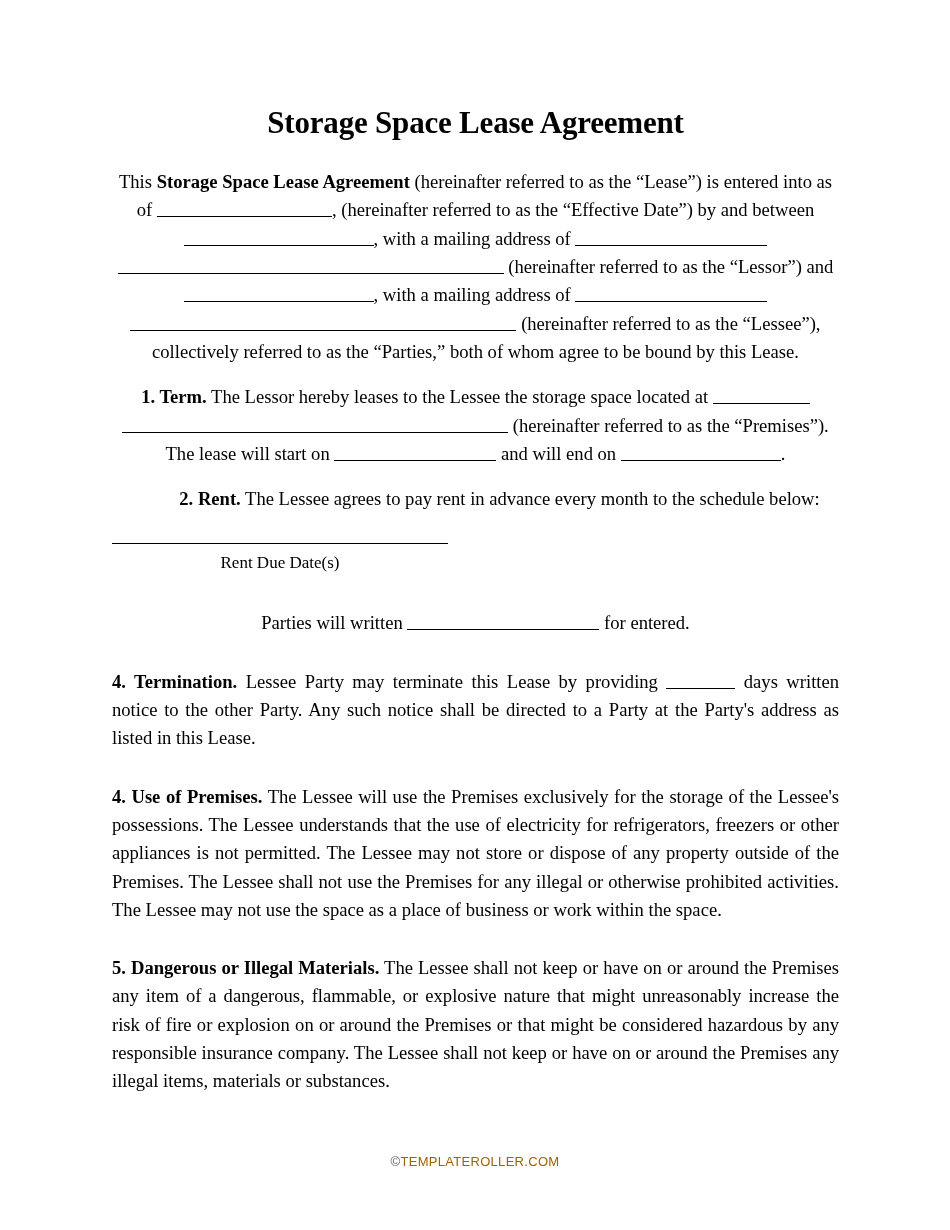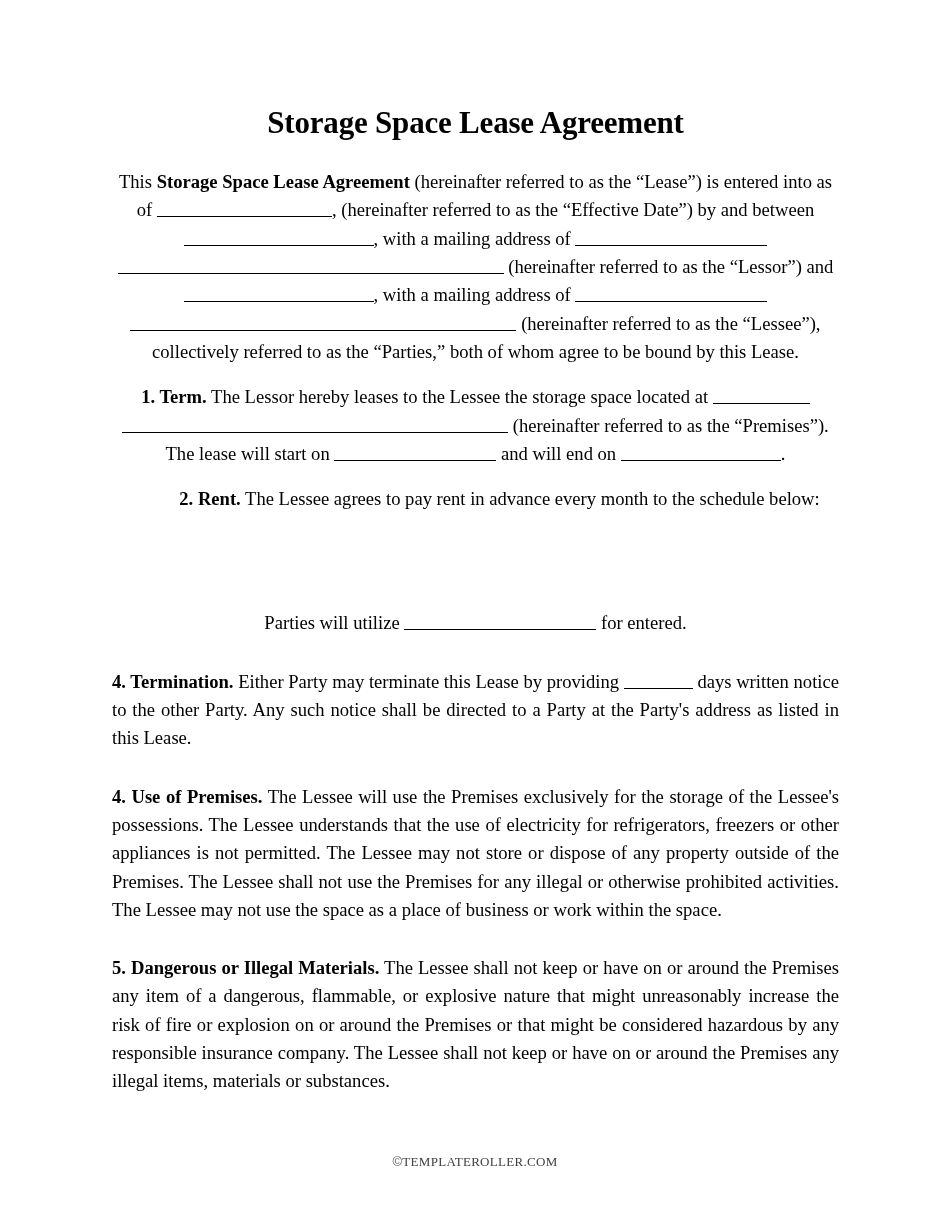--- a/index.html
+++ b/index.html
@@ -120,35 +120,39 @@
 
     <h1 class="doc-title">Storage Space Lease Agreement</h1>
 
     <p class="para"><span>This </span><span class="b">Storage Space Lease Agreement</span><span> (hereinafter referred to as the “Lease”) is entered into as of </span><span class="blank bl-date"></span><span>, (hereinafter referred to as the “Effective Date”) by and between </span><span class="blank bl-party"></span><span>, with a mailing address of </span><span class="blank bl-address"></span><span class="blank bl-addr-full"></span><span> (hereinafter referred to as the “Lessor”) and </span><span class="blank bl-party"></span><span>, with a mailing address of </span><span class="blank bl-address"></span><span class="blank bl-addr-full"></span><span> (hereinafter referred to as the “Lessee”), collectively referred to as the “Parties,” both of whom agree to be bound by this Lease.</span></p>
 
     <p class="para"><span class="b">1. Term.</span><span> The Lessor hereby leases to the Lessee the storage space located at </span><span class="blank bl-premises1"></span><span class="blank bl-addr-full"></span><span> (hereinafter referred to as the “Premises”). The lease will start on </span><span class="blank bl-start"></span><span> and will end on </span><span class="blank bl-end"></span><span>.</span></p>
 
     <p class="para tight"><span class="b">2. Rent.</span><span> The Lessee agrees to pay rent in advance every month to the schedule below:</span></p>
 
     <div class="rent-block">
+      <div class="rent-col left">
+        <div class="rent-rule"></div>
+        <div class="rent-label">Rent Due Date(s)</div>
+      </div>
     </div>
 
-    <p class="para"><span>Parties will utilize </span><span class="blank bl-payment"></span><span> for entered.</span></p>
+    <p class="para"><span>Parties will written </span><span class="blank bl-payment"></span><span> for entered.</span></p>
 
     <div class="spacer-sm"></div>
 
-    <p class="para justify"><span class="b">4. Termination.</span><span> Either Party may terminate this Lease by providing </span><span class="blank bl-days"></span><span> days written notice to the other Party. Any such notice shall be directed to a Party at the Party's address as listed in this Lease.</span></p>
+    <p class="para justify"><span class="b">4. Termination.</span><span> Lessee Party may terminate this Lease by providing </span><span class="blank bl-days"></span><span> days written notice to the other Party. Any such notice shall be directed to a Party at the Party's address as listed in this Lease.</span></p>
 
     <div class="spacer-sm"></div>
 
     <p class="para justify"><span class="b">4. Use of Premises.</span><span> The Lessee will use the Premises exclusively for the storage of the Lessee's possessions. The Lessee understands that the use of electricity for refrigerators, freezers or other appliances is not permitted. The Lessee may not store or dispose of any property outside of the Premises. The Lessee shall not use the Premises for any illegal or otherwise prohibited activities. The Lessee may not use the space as a place of business or work within the space.</span></p>
 
     <div class="spacer-sm"></div>
 
     <p class="para justify"><span class="b">5. Dangerous or Illegal Materials.</span><span> The Lessee shall not keep or have on or around the Premises any item of a dangerous, flammable, or explosive nature that might unreasonably increase the risk of fire or explosion on or around the Premises or that might be considered hazardous by any responsible insurance company. The Lessee shall not keep or have on or around the Premises any illegal items, materials or substances.</span></p>
 
   </div>
 
   <div class="footer">
-    <span class="cmark">©</span><span class="wm" style="color: #404040; font-family: Liberation Serif, serif;">TEMPLATEROLLER.COM</span>
+    <span class="cmark">©</span><span class="wm" style="color: #a16207;">TEMPLATEROLLER.COM</span>
   </div>
 
 </div>
 
 </body></html>

